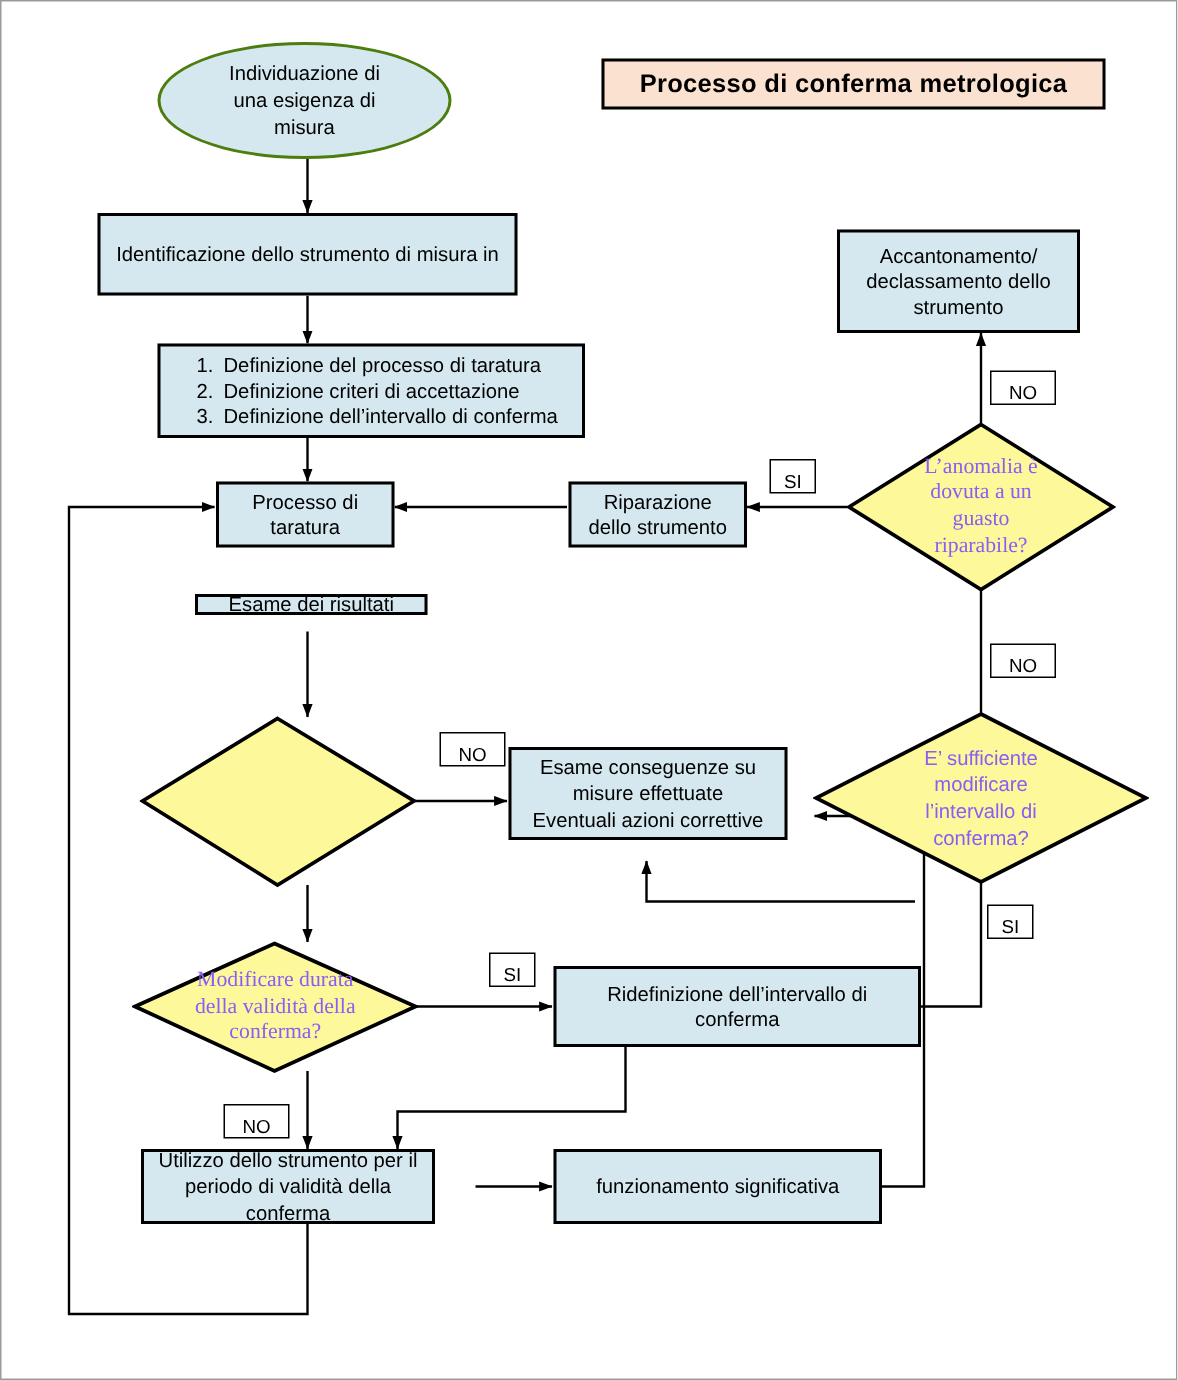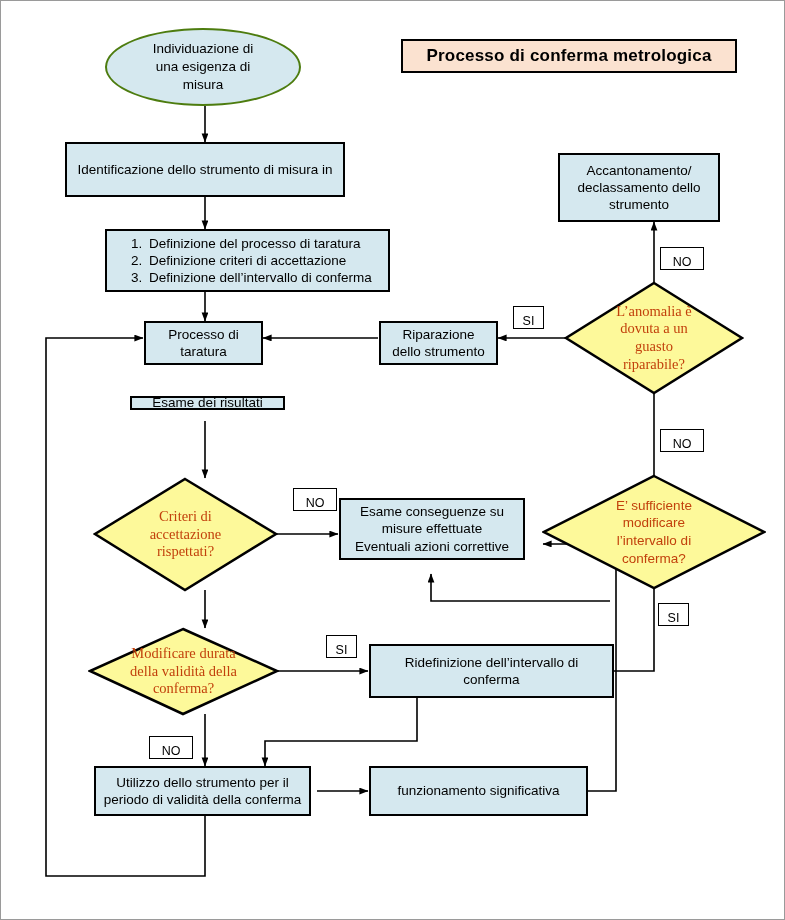--- a/index.html
+++ b/index.html
@@ -64,21 +64,21 @@
   .decision {
     background: transparent;
     border: none;
   }
   .decision .dlabel {
     position: relative;
     z-index: 2;
     font-family: "Liberation Serif", serif;
     font-size: 14.5px;
     line-height: 1.22;
-    color: #c2410c;
+    color: #8b5cf6;
   }
   .decision svg {
     position: absolute;
     left: 0;
     top: 0;
     z-index: 1;
   }
   .decision.sansdec .dlabel {
     font-family: "Liberation Sans", sans-serif;
     font-size: 13.5px;
@@ -222,21 +222,21 @@
     </div>
   </div>
 
   <div class="node proc" style="left:368px; top:643px; width:245px; height:54px;">
     <div>
       <div>Ridefinizione dell’intervallo di</div>
       <div>conferma</div>
     </div>
   </div>
 
-  <div class="node proc" style="left:93px; top:765px; width:217px; height:50px;justify-content:center;">
+  <div class="node proc" style="left:93px; top:765px; width:196px; height:50px;justify-content:center;">
     <div>
       <div>Utilizzo dello strumento per il</div>
       <div>periodo di validità della conferma</div>
     </div>
   </div>
 
   <div class="node proc" style="left:368px; top:765px; width:219px; height:50px;">
     <div>
       <div>funzionamento significativa</div>
     </div>
@@ -263,25 +263,20 @@
       <div>modificare</div>
       <div>l’intervallo di</div>
       <div>conferma?</div>
     </div>
   </div>
 
   <div class="node decision" style="left:92px; top:476px; width:185px; height:115px;">
     <svg width="185" height="115">
       <polygon points="92,2 183,57 92,113 2,57" fill="#fdf99a" stroke="#000000" stroke-width="2.5"></polygon>
     </svg>
-    <div class="dlabel">
-      <div>Criteri di</div>
-      <div>accettazione</div>
-      <div>rispettati?</div>
-    </div>
   </div>
 
   <div class="node decision" style="left:87px; top:626px; width:191px; height:89px;">
     <svg width="191" height="89">
       <polygon points="95,2 189,44 95,87 2,44" fill="#fdf99a" stroke="#000000" stroke-width="2.5"></polygon>
     </svg>
     <div class="dlabel">
       <div>Modificare durata</div>
       <div>della validità della</div>
       <div>conferma?</div>

